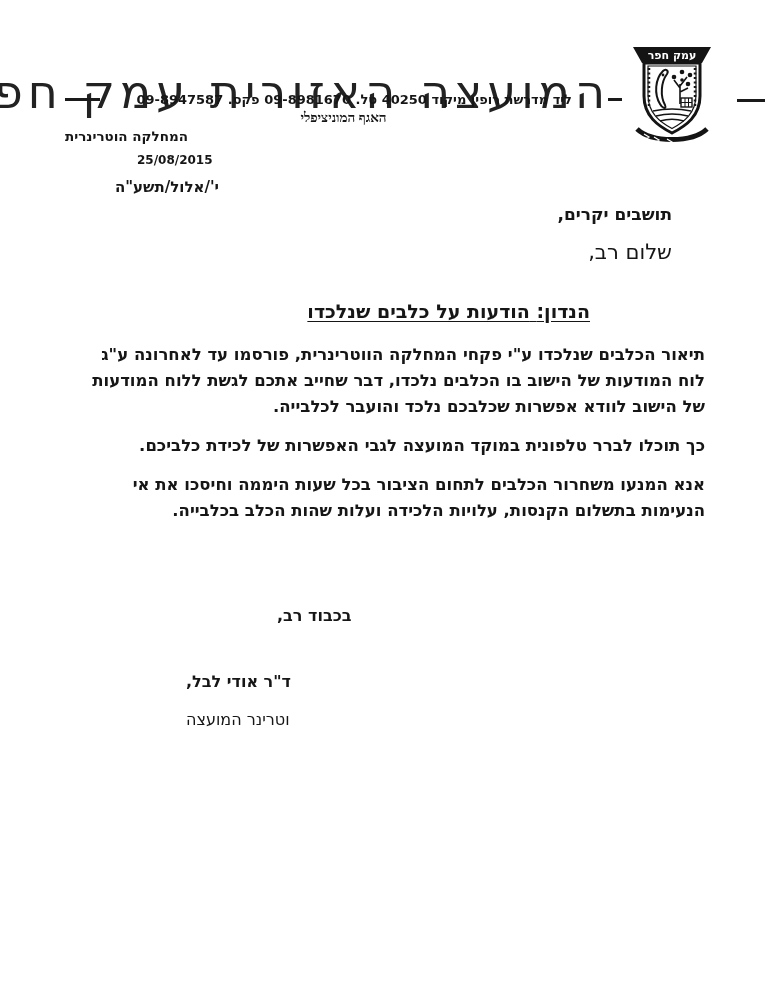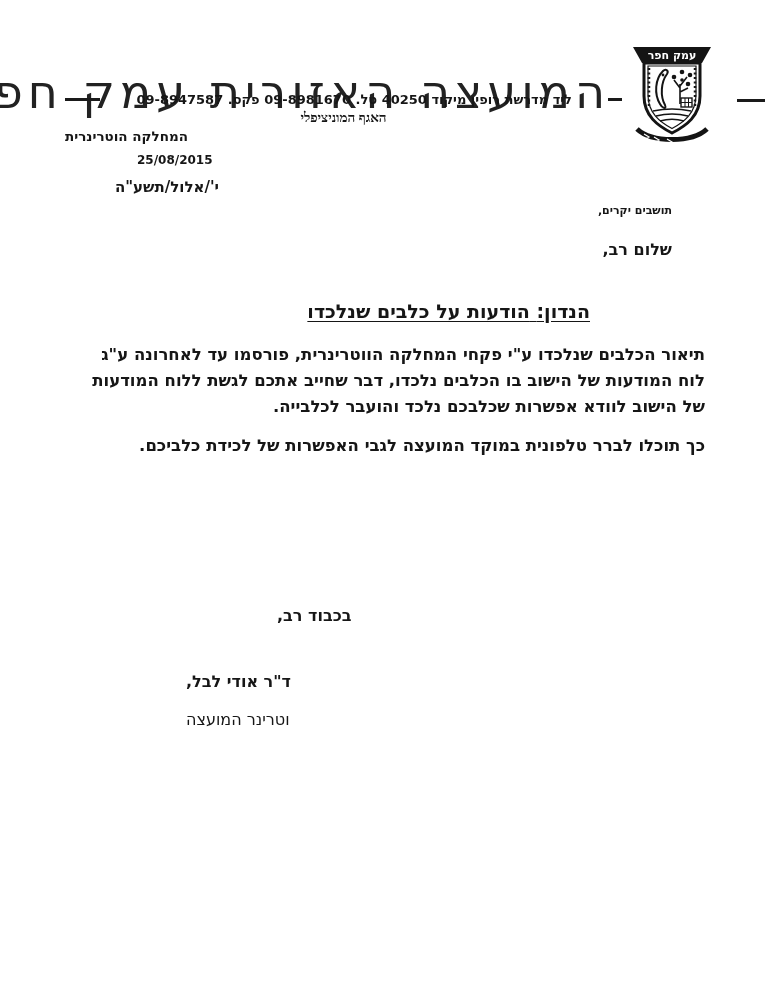--- a/index.html
+++ b/index.html
@@ -31,22 +31,22 @@
   }
   .dash-far-right{top:99px;left:737px;width:28px;height:3px;background:#1a1a1a;}
   .division-line{top:110px;left:65px;width:557px;text-align:center;font-size:13.5px;font-weight:bold;font-family:Liberation Serif, serif;}
   .department-line{top:128px;left:65px;width:557px;text-align:left;font-size:13.5px;font-weight:bold;}
 
   
   .date-greg{top:153px;left:115px;font-size:12px;font-weight:bold;direction:ltr;margin-left:22px;}
   .date-heb{top:178px;left:115px;font-size:15px;font-weight:bold;}
 
   
-  .greet-1{top:204px;right:108px;font-size:11px;font-weight:bold;}
-  .greet-2{top:240px;right:108px;font-size:16px;font-weight:bold;}
+  .greet-1{top:204px;right:108px;font-size:17px;font-weight:bold;}
+  .greet-2{top:240px;right:108px;font-size:21px;font-weight:normal;}
 
   
   .subject{
     top:300px;right:190px;font-size:19px;font-weight:bold;
     text-decoration:underline;text-underline-offset:3px;white-space:nowrap;
   }
 
   
   .body-text{
     top:342px;right:75px;left:78px;
@@ -119,19 +119,20 @@
   <div class="abs greet-2">שלום רב,</div>
 
   <div class="abs subject">
     <span>הנדון:</span>
     <span>הודעות על כלבים שנלכדו</span>
   </div>
 
   <div class="abs body-text">
     <p>תיאור הכלבים שנלכדו ע"י פקחי המחלקה הווטרינרית, פורסמו עד לאחרונה ע"ג לוח המודעות של הישוב בו הכלבים נלכדו, דבר שחייב אתכם לגשת ללוח המודעות של הישוב לוודא אפשרות שכלבכם נלכד והועבר לכלבייה.</p>
     <p>כך תוכלו לברר טלפונית במוקד המועצה לגבי האפשרות של לכידת כלביכם.</p>
+    <p>אנא המנעו משחרור הכלבים לתחום הציבור בכל שעות היממה וחיסכו את אי הנעימות בתשלום הקנסות, עלויות הלכידה ועלות שהות הכלב בכלבייה.</p>
   </div>
 
   <div class="abs closing">בכבוד רב,</div>
   <div class="abs signer">ד"ר אודי לבל,</div>
   <div class="abs signer-title">וטרינר המועצה</div>
 
 </div>
 
 </body></html>

